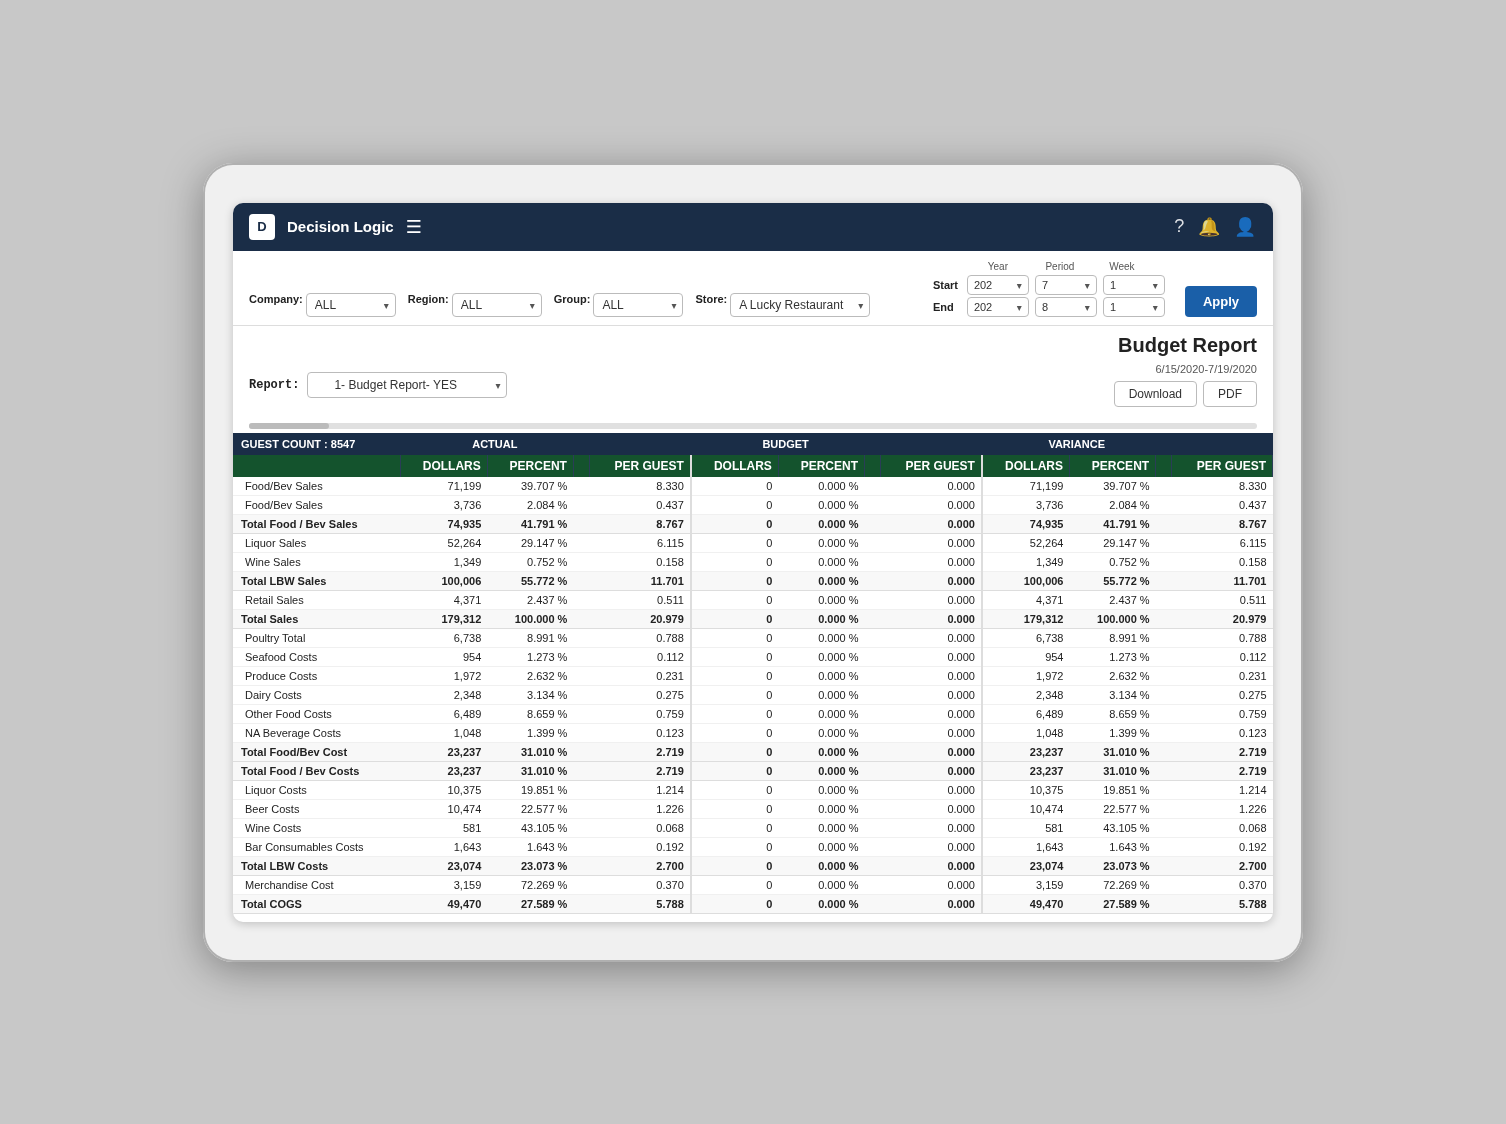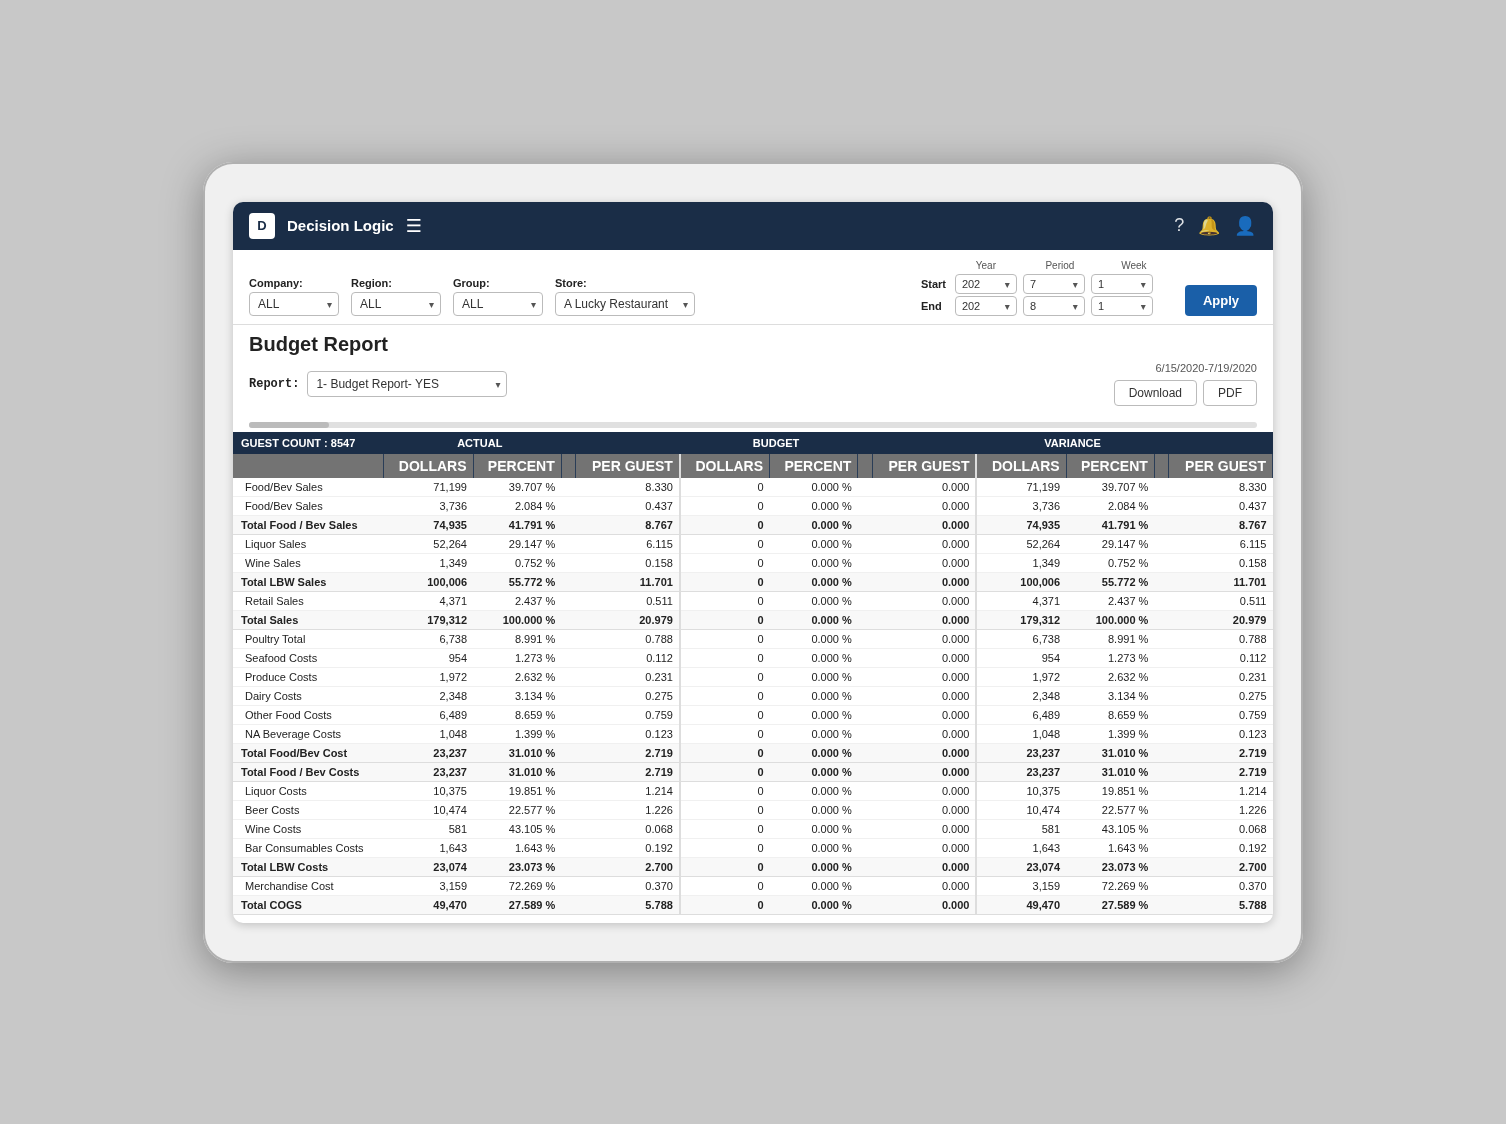--- a/index.html
+++ b/index.html
@@ -78,21 +78,21 @@
       border-bottom: 1px solid #ddd;
     }
     .filter-row {
       display: flex;
       align-items: flex-end;
       gap: 12px;
       flex-wrap: wrap;
     }
     .filter-group {
       display: flex;
-      flex-direction: column;
+      flex-direction: row;
       gap: 3px;
     }
     .filter-label {
       font-size: 11px;
       font-weight: 600;
       color: #222;
     }
     .filter-select {
       border: 1px solid #bbb;
       border-radius: 4px;
@@ -172,21 +172,21 @@
     }
     .report-label {
       font-size: 12px;
       font-weight: 600;
       color: #222;
       font-family: Liberation Mono, monospace;
     }
     .report-dropdown {
       border: 1px solid #bbb;
       border-radius: 4px;
-      padding: 5px 24px 5px 8px;
+      padding: 5px 24px 5px 26px;
       font-size: 12px;
       color: #333;
       background: #fff;
       appearance: none;
       -webkit-appearance: none;
       min-width: 200px;
       cursor: pointer;
     }
     .action-btns {
       display: flex;
@@ -213,24 +213,24 @@
     }
     .section-header-row td {
       background: #1a2d47;
       color: #fff;
       font-weight: 700;
       font-size: 11px;
       padding: 5px 8px;
       text-align: center;
     }
     .col-headers-row th {
-      background: #737373;
+      background: #14532d;
       color: #fff;
       font-weight: 700;
-      font-size: 14px;
+      font-size: 12px;
       padding: 4px 6px;
       text-align: right;
       border-right: 1px solid #2a3d57;
     }
     .col-headers-row th:first-child {
       text-align: left;
     }
     tr.data-row td {
       padding: 3px 6px;
       border-bottom: 1px solid #f0f0f0;
@@ -332,21 +332,21 @@
         <div class="filter-group">
           <span class="filter-label">Store:</span>
           <div class="select-wrapper">
             <select class="filter-select" style="min-width:140px;">
               <option>A Lucky Restaurant</option>
             </select>
           </div>
         </div>
 
         <div style="margin-left: auto; display: flex; flex-direction: column; gap: 2px;">
-          <div style="display: flex; gap: 12px; margin-left: 34px; margin-bottom: 1px;">
+          <div style="display: flex; gap: 0; margin-left: 34px; margin-bottom: 1px;">
             <span class="date-col-header" style="font-size:10px;color:#555;min-width:62px;text-align:center;">Year</span>
             <span class="date-col-header" style="font-size:10px;color:#555;min-width:62px;text-align:center;">Period</span>
             <span class="date-col-header" style="font-size:10px;color:#555;min-width:62px;text-align:center;">Week</span>
           </div>
           <div class="date-row">
             <span class="date-label">Start</span>
             <div class="select-wrapper">
               <select class="date-select-sm">
                 <option>202</option>
               </select>
@@ -379,21 +379,21 @@
                 <option>1</option>
               </select>
             </div>
           </div>
         </div>
         <button class="apply-btn">Apply</button>
       </div>
     </div>
 
     <div class="report-content">
-      <div style="text-align:left; padding: 8px 16px 4px;">
+      <div style="text-align:right; padding: 8px 16px 4px;">
         <div class="report-title">Budget Report</div>
       </div>
       <div style="padding: 2px 16px 6px; display: flex; align-items: center; justify-content: space-between;">
         <div style="display:flex; align-items:center; gap:8px;">
           <span class="report-label">Report:</span>
           <div class="select-wrapper">
             <select class="report-dropdown">
               <option>1- Budget Report- YES</option>
             </select>
           </div>

